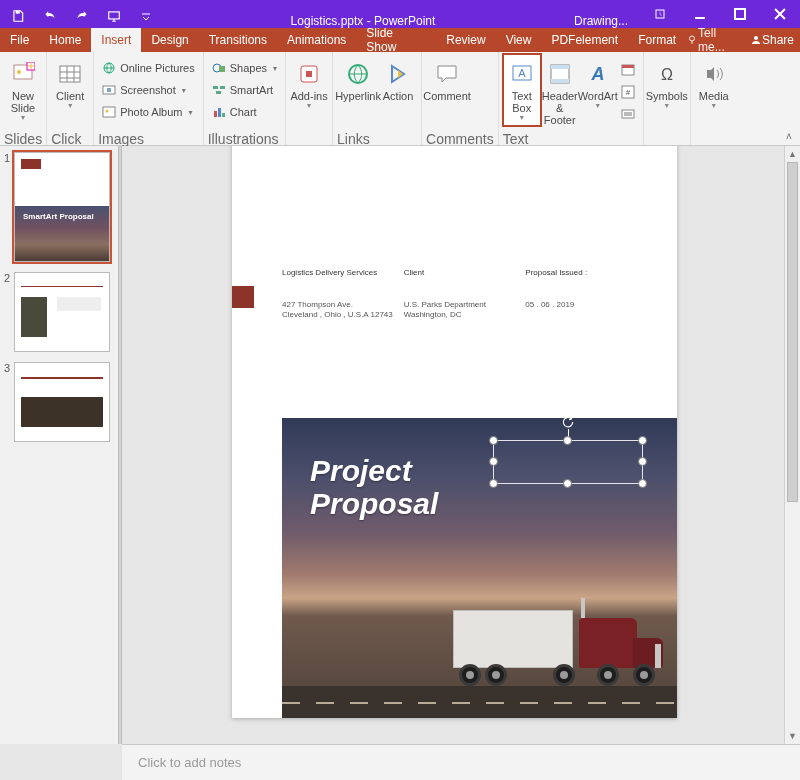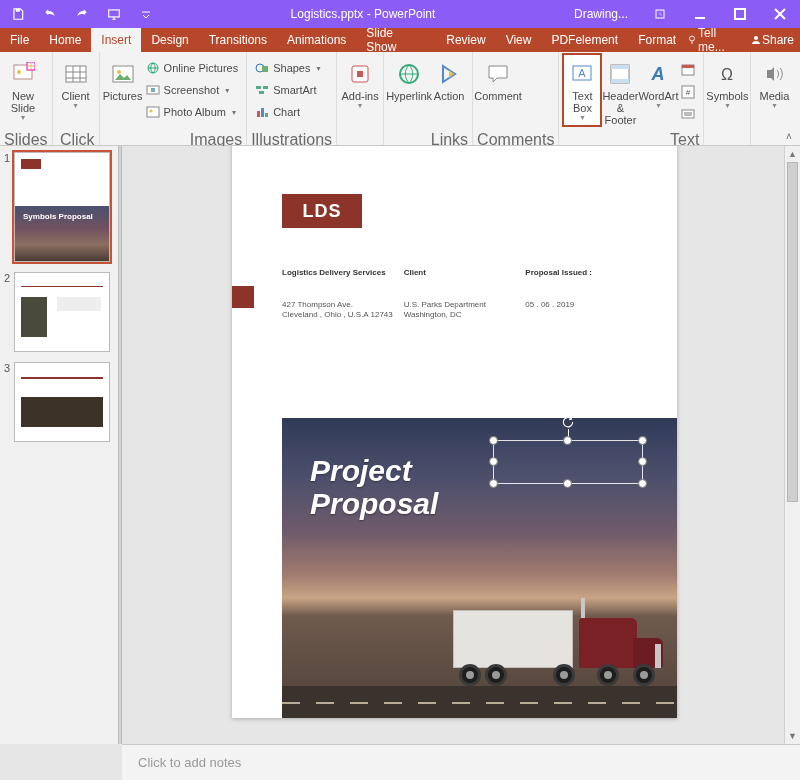--- a/index.html
+++ b/index.html
@@ -1,20 +1,20 @@
 <!DOCTYPE html>
 <html><head>
 <meta charset="utf-8">
 <style>
   * { box-sizing: border-box; margin: 0; padding: 0; font-family: "Segoe UI", Arial, sans-serif; }
   body { width: 800px; height: 780px; background: #e6e6e6; overflow: hidden; position: relative; }
 
   
   .titlebar {
-    height: 28px; background: #8b5cf6; display: flex; align-items: center; color: #fff;
+    height: 28px; background: #6d28d9; display: flex; align-items: flex-end; color: #fff;
     font-size: 11px;
   }
   .qat { display: flex; align-items: center; gap: 4px; padding: 0 4px; }
   .qat .qbtn { width: 28px; height: 24px; display: flex; align-items: center; justify-content: center; cursor: pointer; }
   .titlebar .doc-title { flex: 1; text-align: center; font-size: 12px; }
   .titlebar .sub-title { padding: 0 12px; font-size: 12px; color:#fff; }
   .win-ctrls { display: flex; align-items: center; }
   .win-ctrls .wbtn { width: 40px; height: 28px; display: flex; align-items: center; justify-content: center; cursor: pointer; }
   .qat svg, .win-ctrls svg { fill: #fff; }
 
@@ -36,21 +36,21 @@
 
   
   .ribbon {
     height: 94px; background: #f3f3f3; display: flex; border-bottom: 1px solid #c9c9c9;
     font-size: 11px; color: #4a4a4a;
   }
   .group {
     border-right: 1px solid #ddd; padding: 2px 4px 0 4px; display: flex; flex-direction: column;
   }
   .group-body { flex: 1; display: flex; align-items: flex-start; }
-  .group-label { height: 14px; text-align: right; font-size: 16px; color: #6a6a6a; }
+  .group-label { height: 14px; text-align: left; font-size: 14px; color: #6a6a6a; }
   .bigbtn {
     width: 42px; height: 72px; display: flex; flex-direction: column; align-items: center; justify-content: flex-start;
     padding-top: 6px; cursor: pointer; text-align: center; line-height: 1.1;
   }
   .bigbtn .ico { width: 28px; height: 28px; display: flex; align-items: center; justify-content: center; margin-bottom: 2px; }
   .bigbtn.narrow { width: 38px; }
   .bigbtn.highlight { outline: 2px solid #b7472a; outline-offset: -1px; background:#fefefe; }
   .stack { display:flex; flex-direction:column; gap:2px; padding-top:4px; }
   .mini {
     height: 20px; display:flex; align-items:center; gap:4px; padding:0 4px; cursor:pointer; font-size:11px; white-space:nowrap;
@@ -92,21 +92,21 @@
   .vscroll .track{ position:absolute; top:16px; bottom:16px; left:2px; right:2px; }
   .vscroll .sthumb{ position:absolute; top:0; height:60%; left:0; right:0; background:#cfcfcf; border:1px solid #b5b5b5; cursor:pointer;}
 
   .slide-page {
     position:absolute; top:-8px; left:110px; width:445px; height:580px; background:#fff; box-shadow:0 1px 4px rgba(0,0,0,.25);
   }
   
   .lds { position:absolute; top:56px; left:50px; width:80px; height:34px; background:#8d342a; color:#fff; font-weight:bold; font-size:18px; display:flex; align-items:center; justify-content:center; letter-spacing:1px;}
   .info-row{ position:absolute; top:130px; left:50px; right:30px; display:flex; font-size:8px; color:#333;}
   .info-col{ flex:1; }
-  .info-col .hd{ font-weight:bold; margin-bottom:2px; }
+  .info-col .hd{ font-weight:normal; margin-bottom:2px; }
   .info-col.r{ text-align:left; }
   .addr { position:absolute; top:162px; left:50px; right:30px; display:flex; font-size:8px; color:#555;}
   .addr .c{ flex:1; line-height:1.3;}
   .leftbar{ position:absolute; top:148px; left:0; width:22px; height:22px; background:#8d342a;}
   .hero{
     position:absolute; left:50px; right:0; top:280px; bottom:0;
     background: linear-gradient(180deg,#303a57 0%, #4c4f6c 20%, #6f5b6b 38%, #a07a6e 52%, #c9a486 60%, #6f5a4d 66%, #4f4138 100%);
     overflow:hidden;
     font-style:italic;
   }
@@ -273,30 +273,20 @@
           </div>
         <span>Client</span>
           <span style="font-size:8px;color:#888">▾</span>
       </div>
     </div>
     <div class="group-label">Click</div>
   </div>
 
   <div class="group">
     <div class="group-body">
-      <div class="bigbtn narrow">
-        <div class="ico">
-            <svg width="24" height="24">
-              <rect x="2" y="4" width="20" height="16" fill="#fff" stroke="#888"></rect>
-              <circle cx="8" cy="10" r="2" fill="#e6c14a"></circle>
-              <path d="M4 18l5-6 4 4 3-3 4 5" fill="#6fae6f"></path>
-            </svg>
-          </div>
-        <span>Pictures</span>
-      </div>
       <div class="stack">
         <div class="mini">
             <svg width="14" height="14">
               <circle cx="7" cy="7" r="5" fill="none" stroke="#2a7"></circle>
               <path d="M2 7h10M7 2c3 3 3 7 0 10M7 2c-3 3-3 7 0 10" stroke="#2a7" fill="none"></path>
             </svg>
             <span>Online Pictures</span>
           </div>
         <div class="mini">
             <svg width="14" height="14">
@@ -493,21 +483,21 @@
 </div>
 <div class="ribbon-collapse">˄</div>
 
 <div class="workspace">
   <div class="thumb-panel">
     <div class="thumbwrap">
       <div class="num">1</div>
       <div class="thumb thumb1 selected">
         <div class="lds-small"></div>
         <div class="tsky"></div>
-        <div class="ttext"><span>Symbols Proposal</span></div>
+        <div class="ttext"><span>SmartArt Proposal</span></div>
       </div>
     </div>
     <div class="thumbwrap">
       <div class="num">2</div>
       <div class="thumb thumb2" style="height:80px;">
         <div class="tbar"></div>
           <div class="timg1"></div>
           <div class="timg2"></div>
       </div>
     </div>
@@ -516,21 +506,20 @@
       <div class="thumb thumb3" style="height:80px;">
         <div class="tbar"></div>
           <div class="timg"></div>
       </div>
     </div>
   </div>
   <div class="splitter"></div>
 
   <div class="editor">
     <div class="slide-page">
-      <div class="lds">LDS</div>
       <div class="leftbar"></div>
 
       <div class="info-row">
         <div class="info-col">
             <div class="hd">Logistics Delivery Services</div>
           </div>
         <div class="info-col">
             <div class="hd">Client</div>
           </div>
         <div class="info-col r">

